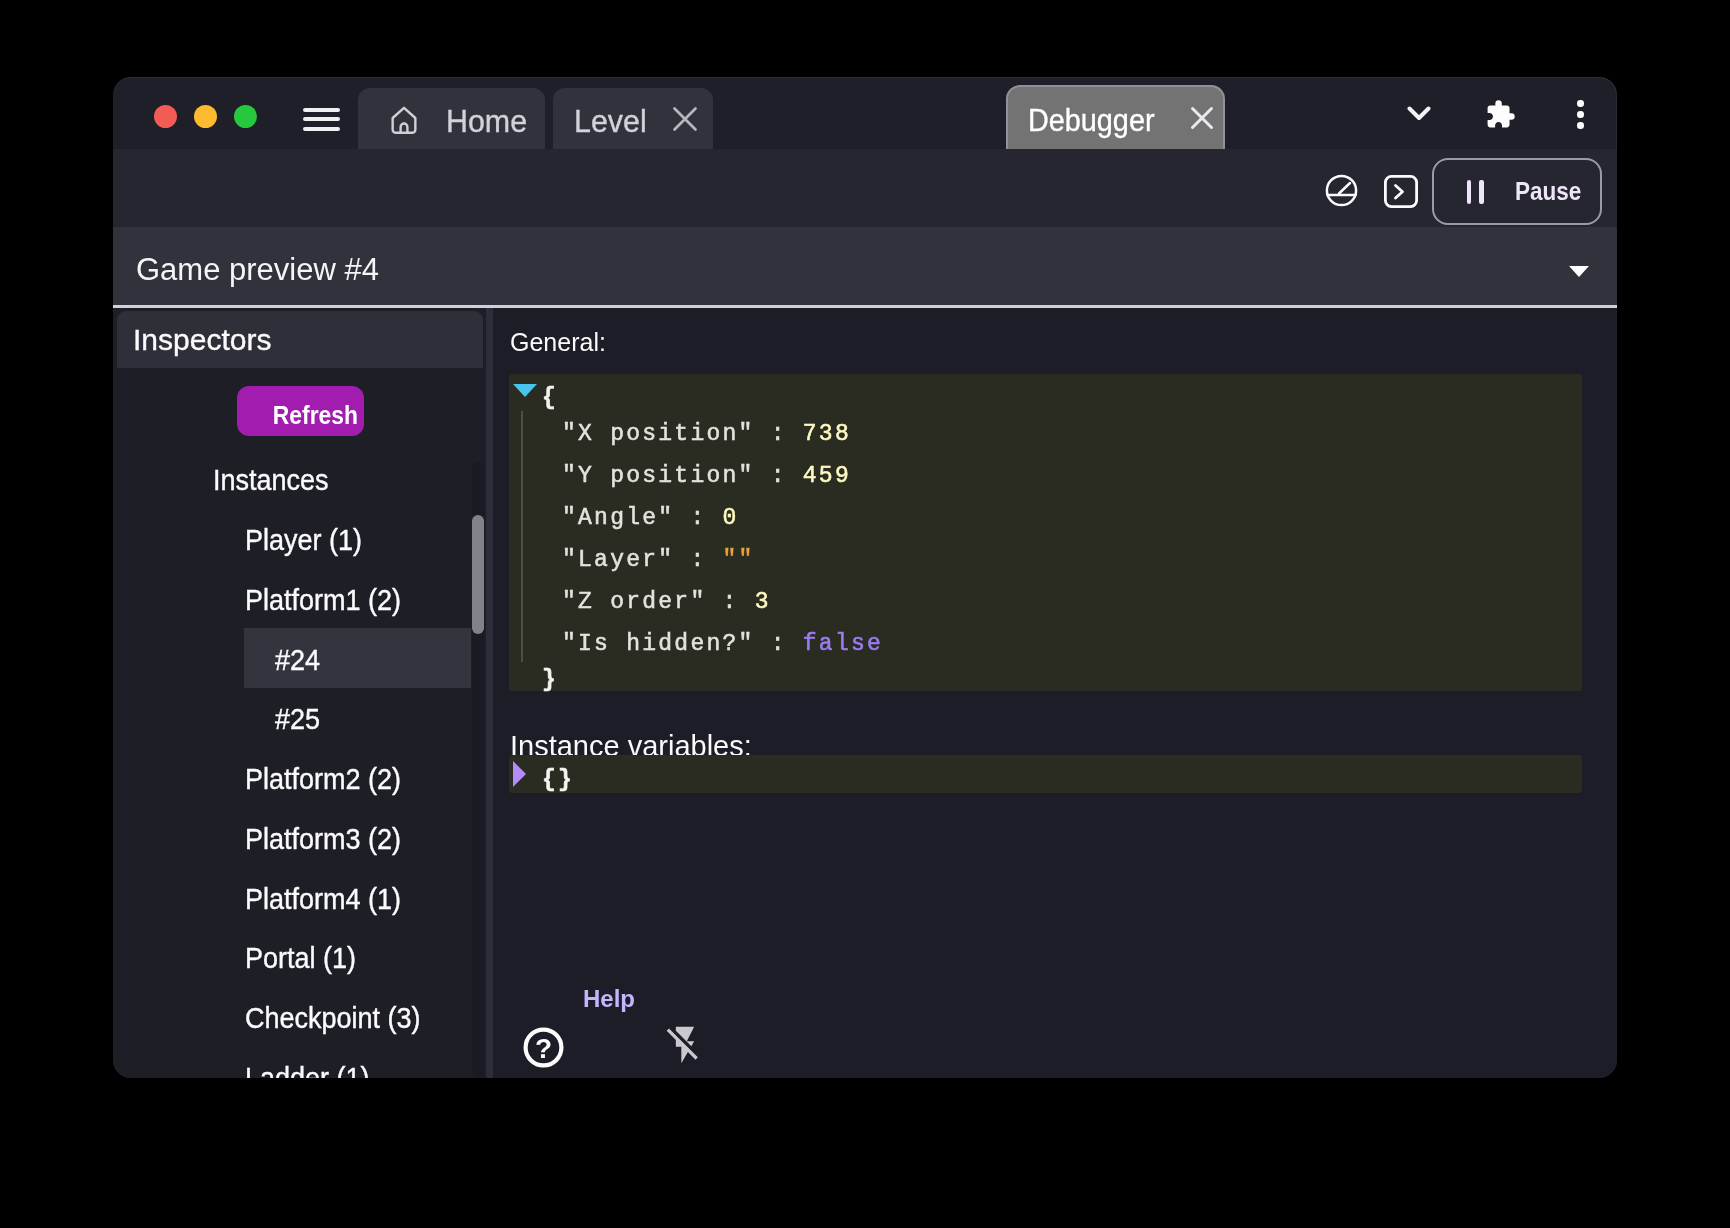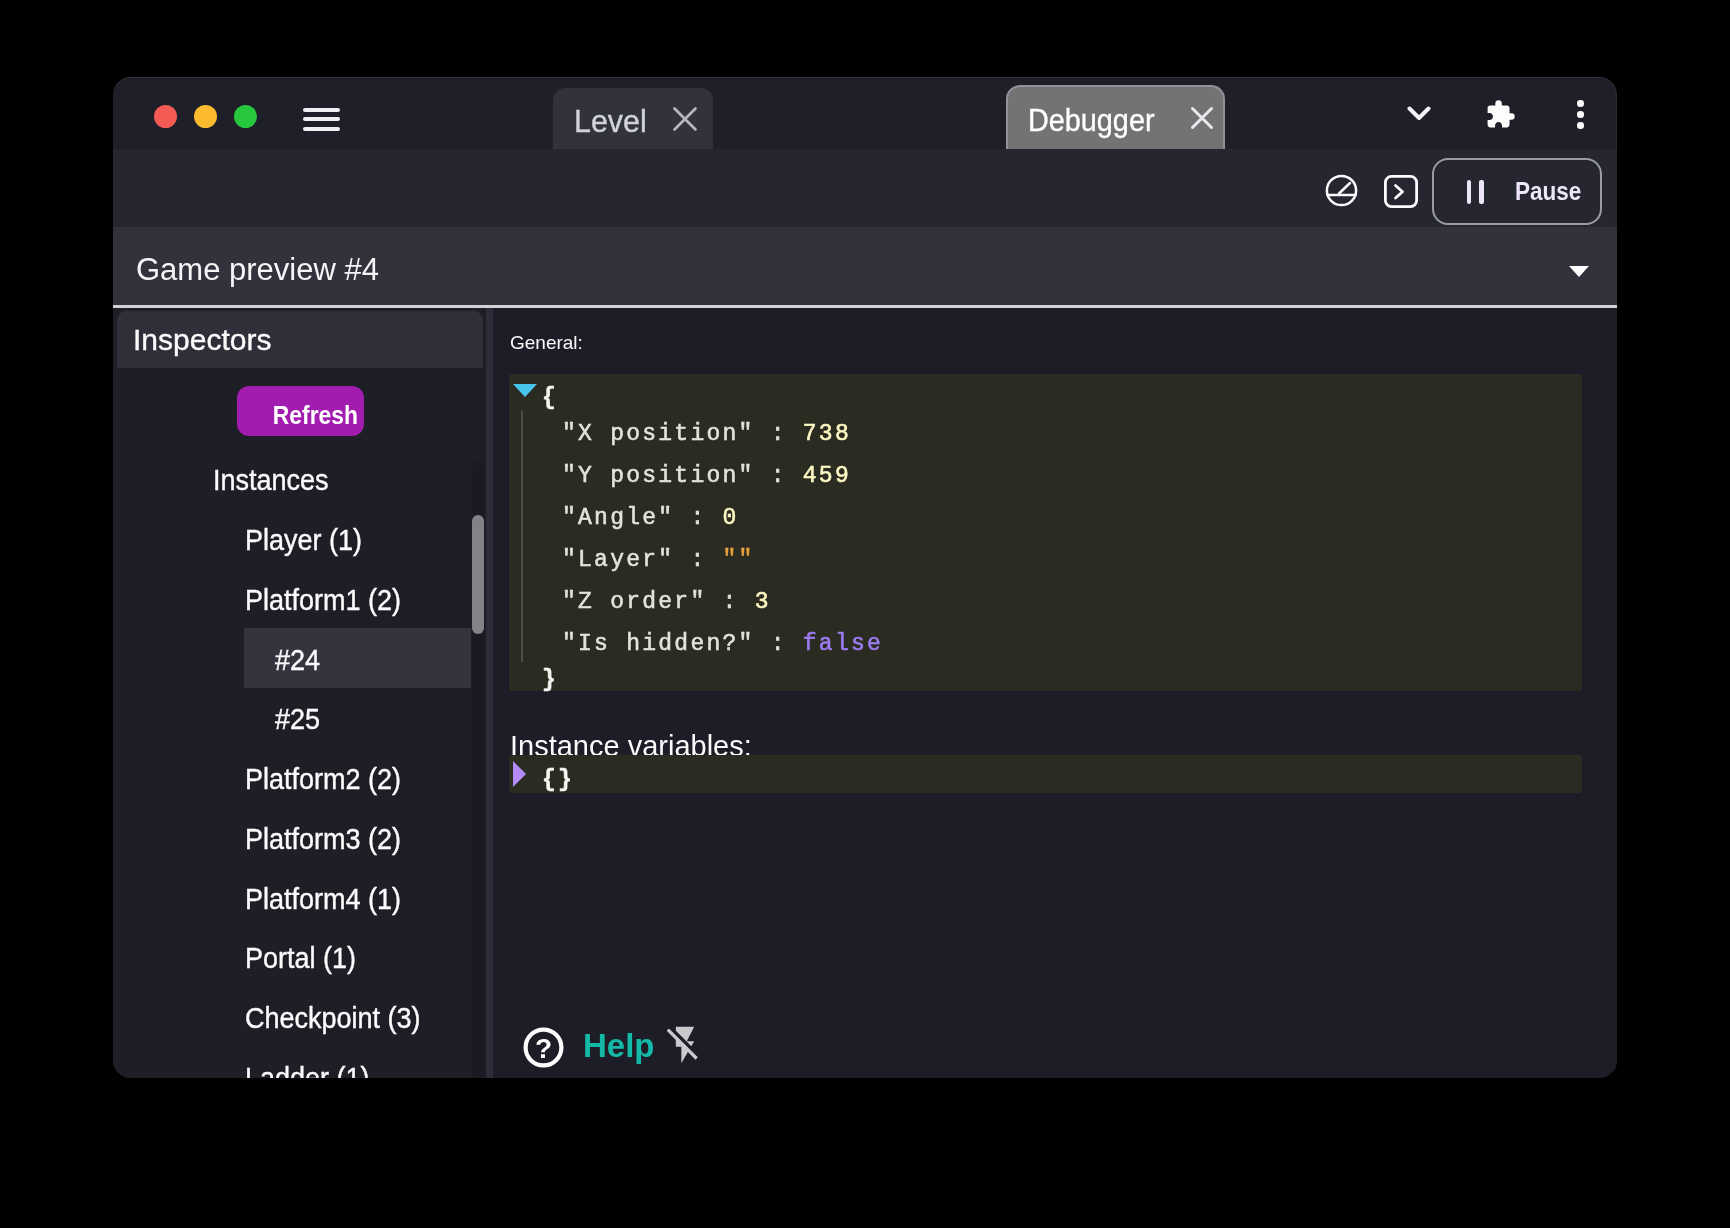--- a/index.html
+++ b/index.html
@@ -17,20 +17,27 @@
 </style></head><body>
 <div id="win">
 
   <div class="dot" style="left:40.5px;background:#f35c54"></div>
   <div class="dot" style="left:80.5px;background:#fcbb2e"></div>
   <div class="dot" style="left:121px;background:#27c83d"></div>
   <div class="bar" style="top:31.2px"></div>
   <div class="bar" style="top:40.2px"></div>
   <div class="bar" style="top:50px"></div>
 
+  <div class="tab" style="left:245px;width:187px">
+    <svg class="abs" style="left:29px;top:14px" width="34" height="36" viewBox="0 0 24 24" fill="none" stroke="#cfd0d5" stroke-width="1.7" stroke-linecap="round" stroke-linejoin="round">
+        <path d="M4 10.6 L12 3.4 L20 10.6 V18.8 A2.2 2.2 0 0 1 17.8 21 H6.2 A2.2 2.2 0 0 1 4 18.8 Z"></path>
+        <path d="M9.6 21 v-4.1 a2.4 2.4 0 0 1 4.8 0 V21"></path>
+      </svg>
+    <div class="tlab" style="left:88px">Home</div>
+  </div>
   <div class="tab" style="left:440px;width:160px">
     <div class="tlab" style="left:21px">Level</div>
     <div class="x" style="left:119px">
         <svg width="26" height="26" viewBox="0 0 26 26">
           <path d="M2.5 2.5 L23.5 23.5 M23.5 2.5 L2.5 23.5" stroke="#b6b7bf" stroke-width="2.7" stroke-linecap="round"></path>
         </svg>
       </div>
   </div>
   <div class="tab" style="left:893px;width:219px;top:8px;height:64px;background:#737373;border:2px solid #90919a;border-bottom:none;border-radius:14px 14px 0 0;color:#fff">
     <div class="tlab" style="left:20px;transform:translateY(-50%) scaleX(.9);transform-origin:0 50%">Debugger</div>
@@ -89,21 +96,21 @@
   <div class="row" style="left:132px;top:687.0px">Platform2 (2)</div>
   <div class="row" style="left:132px;top:746.8px">Platform3 (2)</div>
   <div class="row" style="left:132px;top:806.6px">Platform4 (1)</div>
   <div class="row" style="left:132px;top:866.3px">Portal (1)</div>
   <div class="row" style="left:132px;top:926.0px">Checkpoint (3)</div>
   <div class="row" style="left:132px;top:985.9px">Ladder (1)</div>
 
   <div class="abs" style="left:358.5px;top:385px;width:12px;height:616px;background:#1a1b22;border-radius:6px"></div>
   <div class="abs" style="left:358.5px;top:438px;width:12px;height:119px;background:#828388;border-radius:6px"></div>
 
-  <div class="abs" style="left:397px;top:250.5px;font-size:19px;line-height:29px;color:#fafafb">General:</div>
+  <div class="abs" style="left:397px;top:250.5px;font-size:25px;line-height:29px;color:#fafafb">General:</div>
   <div class="abs" style="left:396px;top:296.6px;width:1073px;height:317px;background:#2a2c22;border-radius:3px"></div>
   <div class="abs" style="left:400.2px;top:307px;width:0;height:0;border-left:12.8px solid transparent;border-right:12.8px solid transparent;border-top:13.7px solid #49c4ec"></div>
   <div class="abs" style="left:408px;top:333.7px;width:2.4px;height:251px;background:#4e4f43"></div>
   <div class="mline" style="left:429px;top:305.9px;font-weight:bold;color:#f2f2ee">{</div>
   <div class="mline" style="top:342.1px"><span style="color:#e3e3dd">"X position" : </span><span class="num">738</span></div>
   <div class="mline" style="top:384.1px"><span style="color:#e3e3dd">"Y position" : </span><span class="num">459</span></div>
   <div class="mline" style="top:426.1px"><span style="color:#e3e3dd">"Angle" : </span><span class="num">0</span></div>
   <div class="mline" style="top:468.1px"><span style="color:#e3e3dd">"Layer" : </span><span style="color:#e8a33d">""</span></div>
   <div class="mline" style="top:510.1px"><span style="color:#e3e3dd">"Z order" : </span><span class="num">3</span></div>
   <div class="mline" style="top:552.1px"><span style="color:#e3e3dd">"Is hidden?" : </span><span class="bool">false</span></div>
@@ -111,17 +118,17 @@
 
   <div class="abs" style="left:397px;top:655px;font-size:29px;line-height:29px;color:#fafafb">Instance variables:</div>
   <div class="abs" style="left:396px;top:678.4px;width:1073px;height:37.2px;background:#2a2c22;border-radius:3px"></div>
   <div class="abs" style="left:399.5px;top:683.6px;width:0;height:0;border-top:13px solid transparent;border-bottom:13px solid transparent;border-left:13.2px solid #b38bfb"></div>
   <div class="mline" style="left:429px;top:687.6px;font-weight:bold;color:#f4f4f1">{}</div>
 
   <svg class="abs" style="left:410px;top:950px" width="41" height="41" viewBox="0 0 41 41" fill="none">
       <circle cx="20.5" cy="20.5" r="17.9" stroke="#fdfdfe" stroke-width="4.2"></circle>
       <text x="20.5" y="30.5" text-anchor="middle" font-family="Liberation Sans,sans-serif" font-size="28" font-weight="bold" fill="#fdfdfe">?</text>
     </svg>
-  <div class="abs" style="left:470px;top:956px;font-size:33px;line-height:25px;font-weight:bold;color:#14b8a6">Help</div>
+  <div class="abs" style="left:470px;top:909px;font-size:24px;line-height:25px;font-weight:bold;color:#c4b5fd">Help</div>
   <svg class="abs" style="left:550.3px;top:946.3px" width="44" height="44" viewBox="0 0 24 24" fill="#c9c9ce">
       <path d="M3.27 3L2 4.27l5 5V13h3v9l3.58-6.14L17.73 20 19 18.73 3.27 3zM17 10h-4l4-8H7v2.18l8.46 8.46L17 10z"></path>
     </svg>
 </div>
 
 </body></html>

